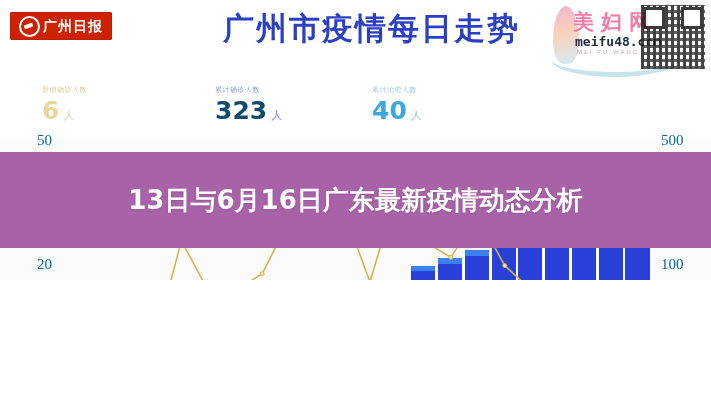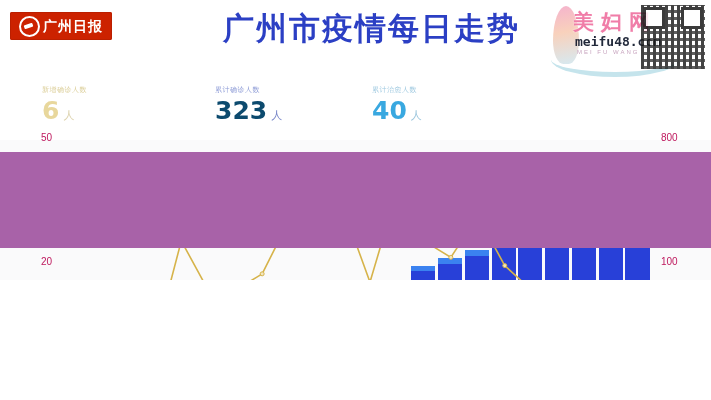--- a/index.html
+++ b/index.html
@@ -95,22 +95,22 @@
     font-family:"DejaVu Sans","Liberation Sans",sans-serif;}
   .stat-unit{font-size:11px;}
   .s-new{left:42px;}   .s-new .stat-label{color:#dccf9a;} .s-new .stat-num{color:#e8d79c;} .s-new .stat-unit{color:#ddd3ae;}
   .s-conf{left:215px;} .s-conf .stat-label{color:#8d9bd6;} .s-conf .stat-num{color:#0c4a6e;} .s-conf .stat-unit{color:#7b89c9;}
   .s-cure{left:372px;} .s-cure .stat-label{color:#9fc9e0;} .s-cure .stat-num{color:#39a8e0;} .s-cure .stat-unit{color:#9cc6dd;}
 
   
   .chart{position:absolute;left:0;top:140px;width:711px;height:260px;background:#fafafb;}
   .plot{position:absolute;left:60px;top:2px;right:58px;bottom:52px;}
 
-  .ytick{position:absolute;font-size:10px;color:#be185d;font-weight:400;
-    font-family:Liberation Sans, sans-serif;line-height:1;}
+  .ytick{position:absolute;font-size:15px;color:#0369a1;font-weight:400;
+    font-family:Liberation Serif, serif;line-height:1;}
   .ytick.left{right:calc(100% + 8px);text-align:right;white-space:nowrap;}
   .ytick.right{left:calc(100% + 8px);text-align:left;white-space:nowrap;}
 
   .bars{position:absolute;inset:0;display:flex;align-items:flex-end;
         justify-content:space-between;padding:0 2px;}
   .bcol{flex:1 1 0;height:100%;display:flex;flex-direction:column;
          justify-content:flex-end;align-items:center;position:relative;margin:0 1.3px;}
   .bar{width:100%;background:#2840d8;position:relative;}
   .bar-top{width:100%;background:#3b82f0;}
 
@@ -189,21 +189,21 @@
     <div class="plot" id="plot">
       <div id="yticks-left">
           <div class="ytick left" style="top: -9px;">50</div>
           <div class="ytick left" style="top: 32.2px;">40</div>
           <div class="ytick left" style="top: 73.4px;">30</div>
           <div class="ytick left" style="top: 115px;">20</div>
           <div class="ytick left" style="top: 155.8px;">10</div>
           <div class="ytick left" style="top: 197px;">0</div>
         </div>
       <div id="yticks-right">
-          <div class="ytick right" style="top: -9px;">800</div>
+          <div class="ytick right" style="top: -9px;">500</div>
           <div class="ytick right" style="top: 32.2px;">400</div>
           <div class="ytick right" style="top: 73.4px;">300</div>
           <div class="ytick right" style="top: 114.6px;">100</div>
           <div class="ytick right" style="top: 155.8px;">100</div>
           <div class="ytick right" style="top: 197px;">0</div>
         </div>
       <div class="bars" id="bars">
           <div class="bcol">
             <div class="bar" style="height: 2px; background: rgb(40, 64, 216);"></div>
           </div>
@@ -299,16 +299,17 @@
           <circle cx="498.6590909090909" cy="168.92000000000002" r="2" fill="#f2e6bf" stroke="#d6b34a" stroke-width="1"></circle>
           <circle cx="525.6136363636364" cy="156.56" r="2" fill="#f2e6bf" stroke="#d6b34a" stroke-width="1"></circle>
           <circle cx="552.5681818181818" cy="181.28" r="2" fill="#f2e6bf" stroke="#d6b34a" stroke-width="1"></circle>
           <circle cx="579.5227272727273" cy="168.92000000000002" r="2" fill="#f2e6bf" stroke="#d6b34a" stroke-width="1"></circle>
         </svg>
     </div>
   </div>
 
   <div class="band">
     <div class="band-txt">
+      <div>13日与6月16日广东最新疫情动态分析</div>
     </div>
   </div>
 
 </div>
 
 </body></html>

